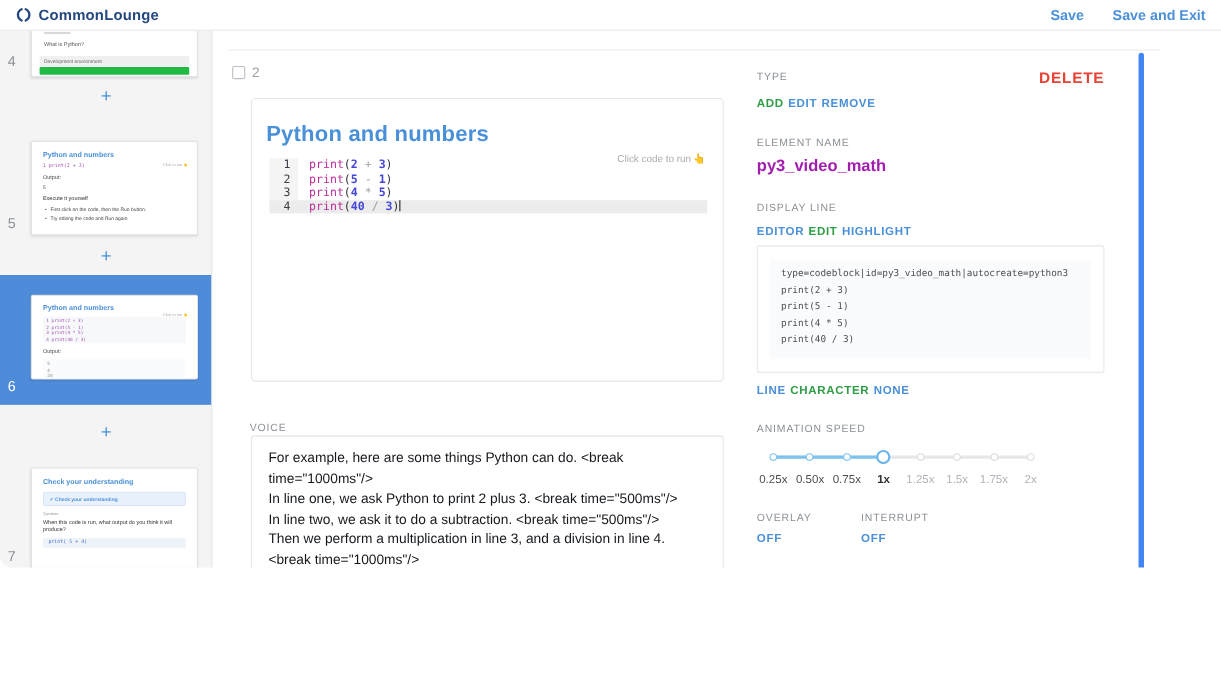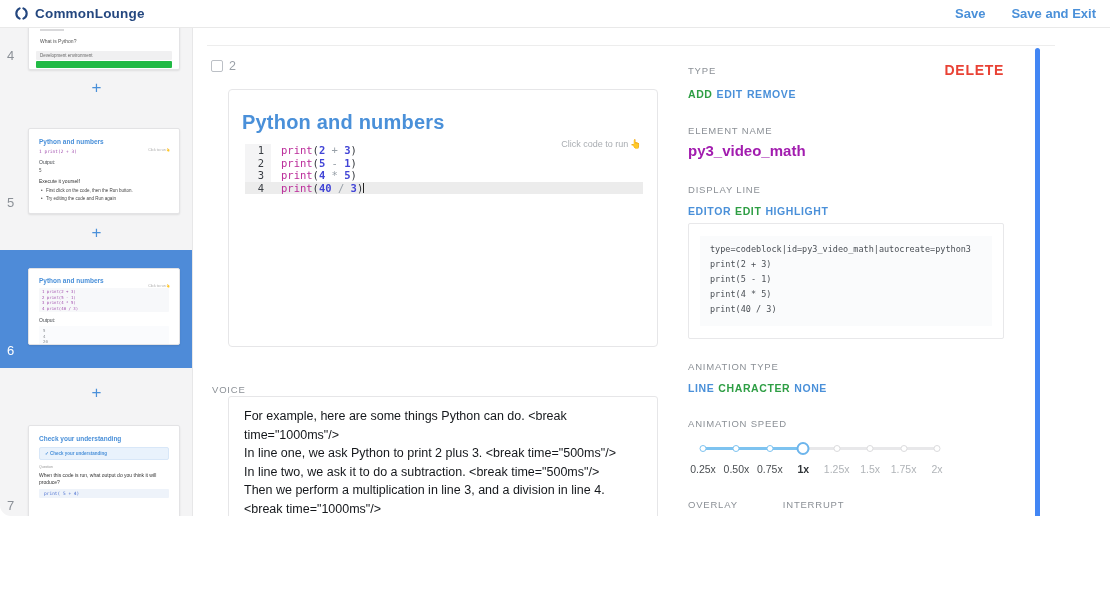--- a/index.html
+++ b/index.html
@@ -83,21 +83,21 @@
   .code-row .gut { width:26px; background:#f4f4f5; color:#3a3e44; text-align:right; padding-right:7px; flex:none; }
   .code-row .code-text { padding-left:10px; flex:1; white-space:pre; }
   .code-row.hl .code-text { background:#ececec; }
   .code-row.hl .gut { background:#ececec; }
   .tk-kw { color:#bb2c9a; }
   .tk-n  { color:#4245d6; font-weight:700; }
   .tk-o  { color:#98a0a8; }
   .tk-p  { color:#30343a; }
   .cursor { display:inline-block; width:1px; height:10px; background:#222; vertical-align:-1px; }
 
-  .voice-label { position:absolute; top:384px; left:212px; font-size:9.5px; color:#8b9096; letter-spacing:.8px; }
+  .voice-label { position:absolute; top:384px; left:227px; font-size:9.5px; color:#8b9096; letter-spacing:.8px; }
   .voice-box { position:absolute; top:396px; left:228px; width:430px; height:133px; border:1px solid #e6e6e8;
                border-radius:3px; padding:10px 15px; font-size:12.5px; line-height:18.5px; color:#15181c;
                white-space:pre-wrap; overflow:hidden; }
 
   
   .panel { position:absolute; top:55px; left:688px; width:316px; }
   .p-label { font-size:9.5px; color:#8b9096; letter-spacing:.8px; }
   .row-between { display:flex; justify-content:space-between; align-items:center; margin-top:7px; }
   .delete { font-size:14px; font-weight:700; color:#e94235; letter-spacing:.7px; cursor:pointer; }
   .optrow { display:flex; gap:4px; margin-top:10px; }
@@ -280,21 +280,20 @@
       </div>
 
     <div class="content-box">
       <pre class="content-pre">type=codeblock|id=py3_video_math|autocreate=python3
 print(2 + 3)
 print(5 - 1)
 print(4 * 5)
 print(40 / 3)</pre>
     </div>
 
-    <div class="p-label mt22">ANIMATION TYPE</div>
     <div class="optrow">
         <span class="opt">LINE</span>
         <span class="opt sel">CHARACTER</span>
         <span class="opt">NONE</span>
       </div>
 
     <div class="p-label mt24">ANIMATION SPEED</div>
     <div class="slider-wrap">
       <div class="track">
           <div class="track-fill" id="trackFill" style="width: 42.8571%;"></div>

